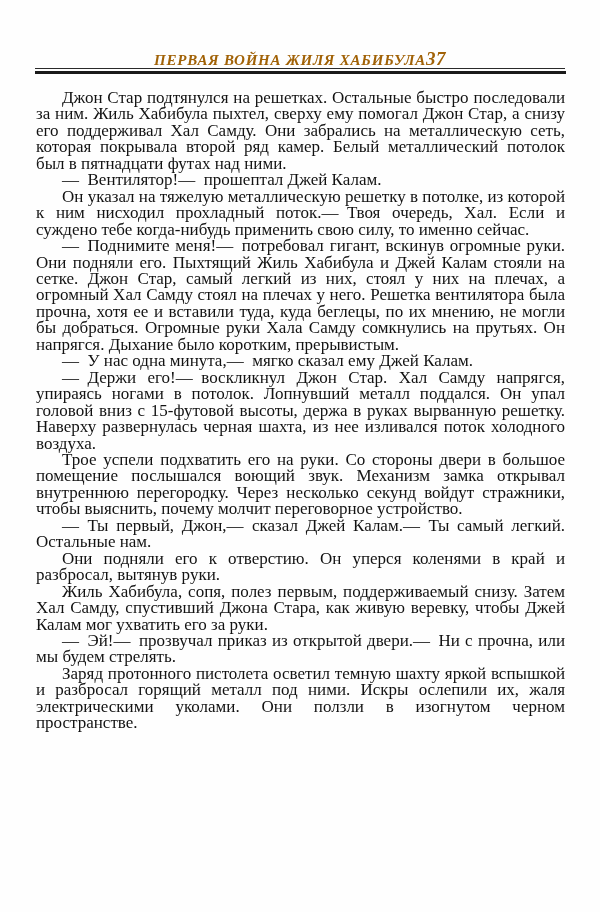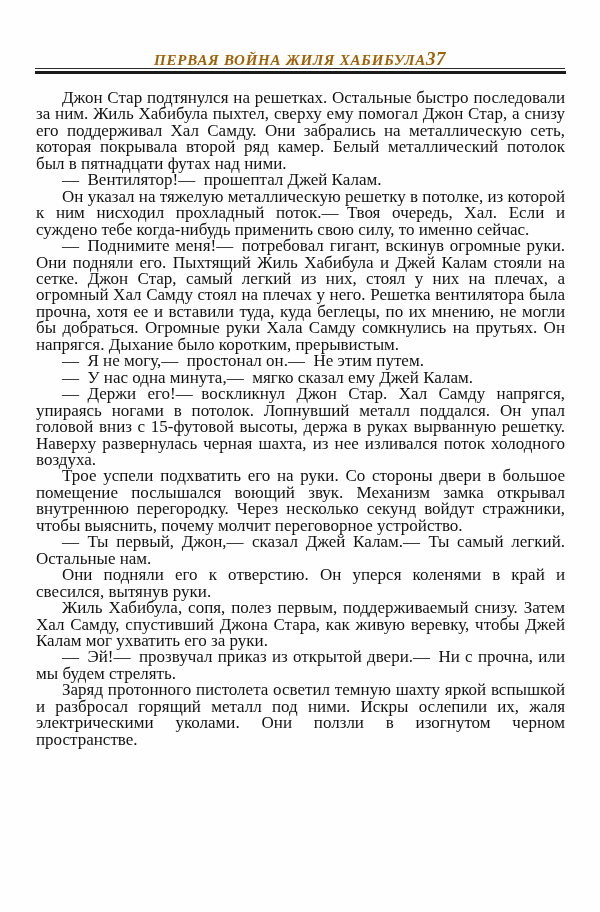--- a/index.html
+++ b/index.html
@@ -81,24 +81,23 @@
     <span class="page-num">37</span>
   </div>
   <div class="rule-thin"></div>
   <div class="rule-thick"></div>
 
   <div class="text-block">
     <p>Джон Стар подтянулся на решетках. Остальные быстро последовали за ним. Жиль Хабибула пыхтел, сверху ему помогал Джон Стар, а снизу его поддерживал Хал Самду. Они забрались на металлическую сеть, которая покрывала второй ряд камер. Белый металлический потолок был в пятнадцати футах над ними.</p>
     <p>— Вентилятор!— прошептал Джей Калам.</p>
     <p>Он указал на тяжелую металлическую решетку в потолке, из которой к ним нисходил прохладный поток.— Твоя очередь, Хал. Если и суждено тебе когда-нибудь применить свою силу, то именно сейчас.</p>
     <p>— Поднимите меня!— потребовал гигант, вскинув огромные руки. Они подняли его. Пыхтящий Жиль Хабибула и Джей Калам стояли на сетке. Джон Стар, самый легкий из них, стоял у них на плечах, а огромный Хал Самду стоял на плечах у него. Решетка вентилятора была прочна, хотя ее и вставили туда, куда беглецы, по их мнению, не могли бы добраться. Огромные руки Хала Самду сомкнулись на прутьях. Он напрягся. Дыхание было коротким, прерывистым.</p>
-    <p>— Я не могу,— простонал он.— Не этим путем.</p>
     <p>— У нас одна минута,— мягко сказал ему Джей Калам.</p>
     <p>— Держи его!— воскликнул Джон Стар. Хал Самду напрягся, упираясь ногами в потолок. Лопнувший металл поддался. Он упал головой вниз с 15-футовой высоты, держа в руках вырванную решетку. Наверху развернулась черная шахта, из нее изливался поток холодного воздуха.</p>
     <p>Трое успели подхватить его на руки. Со стороны двери в большое помещение послышался воющий звук. Механизм замка открывал внутреннюю перегородку. Через несколько секунд войдут стражники, чтобы выяснить, почему молчит переговорное устройство.</p>
     <p>— Ты первый, Джон,— сказал Джей Калам.— Ты самый легкий. Остальные нам.</p>
-    <p>Они подняли его к отверстию. Он уперся коленями в край и свесился, вытянув руки.</p>
+    <p>Они подняли его к отверстию. Он уперся коленями в край и разбросал, вытянув руки.</p>
     <p>Жиль Хабибула, сопя, полез первым, поддерживаемый снизу. Затем Хал Самду, спустивший Джона Стара, как живую веревку, чтобы Джей Калам мог ухватить его за руки.</p>
     <p>— Эй!— прозвучал приказ из открытой двери.— Ни с прочна, или мы будем стрелять.</p>
     <p>Заряд протонного пистолета осветил темную шахту яркой вспышкой и разбросал горящий металл под ними. Искры ослепили их, жаля электрическими уколами. Они ползли в изогнутом черном пространстве.</p>
   </div>
 
 </div>
 
 </body></html>

